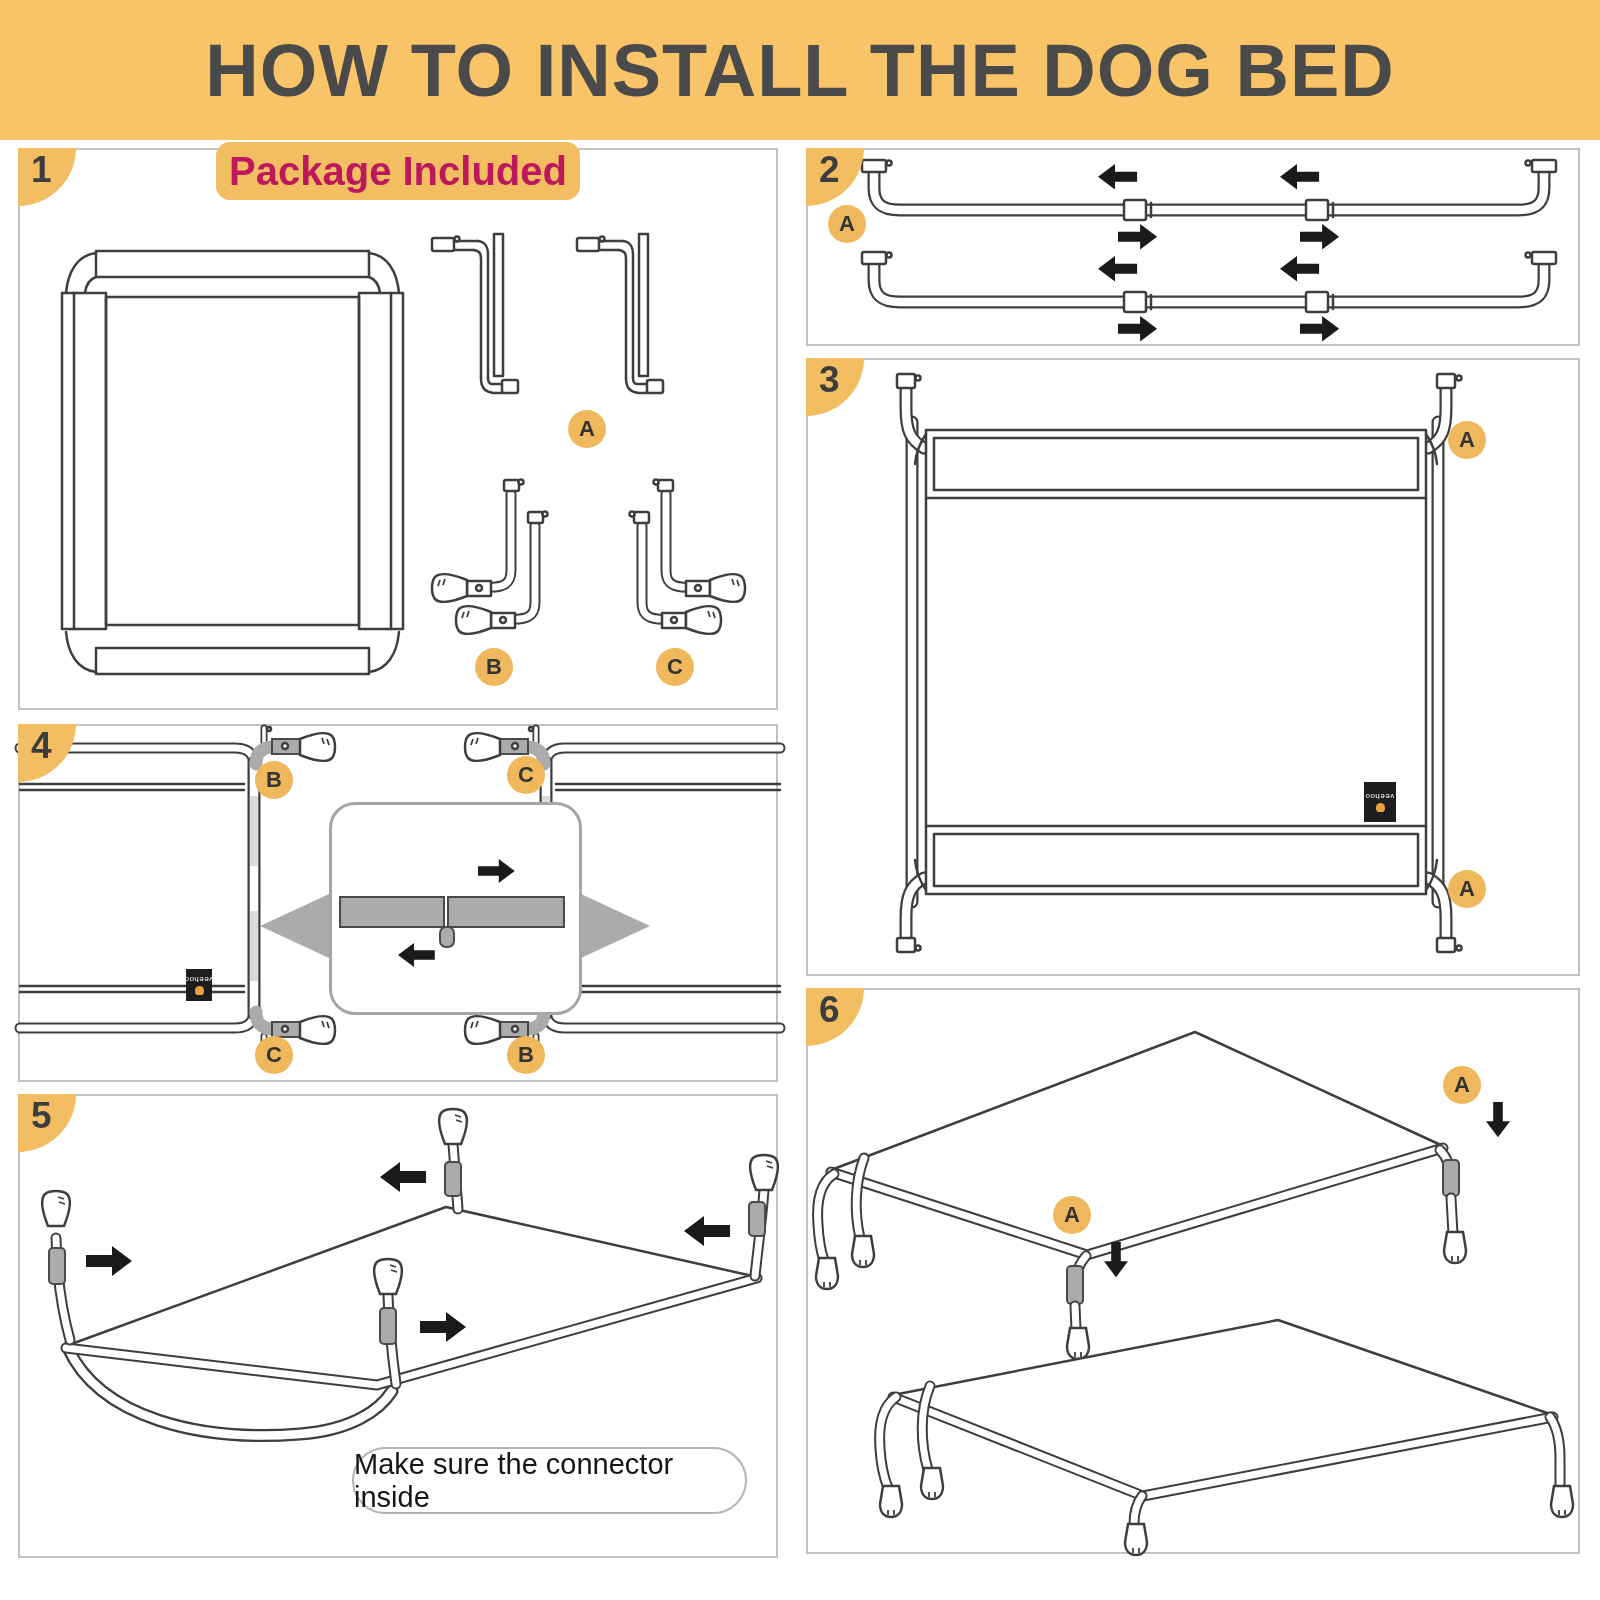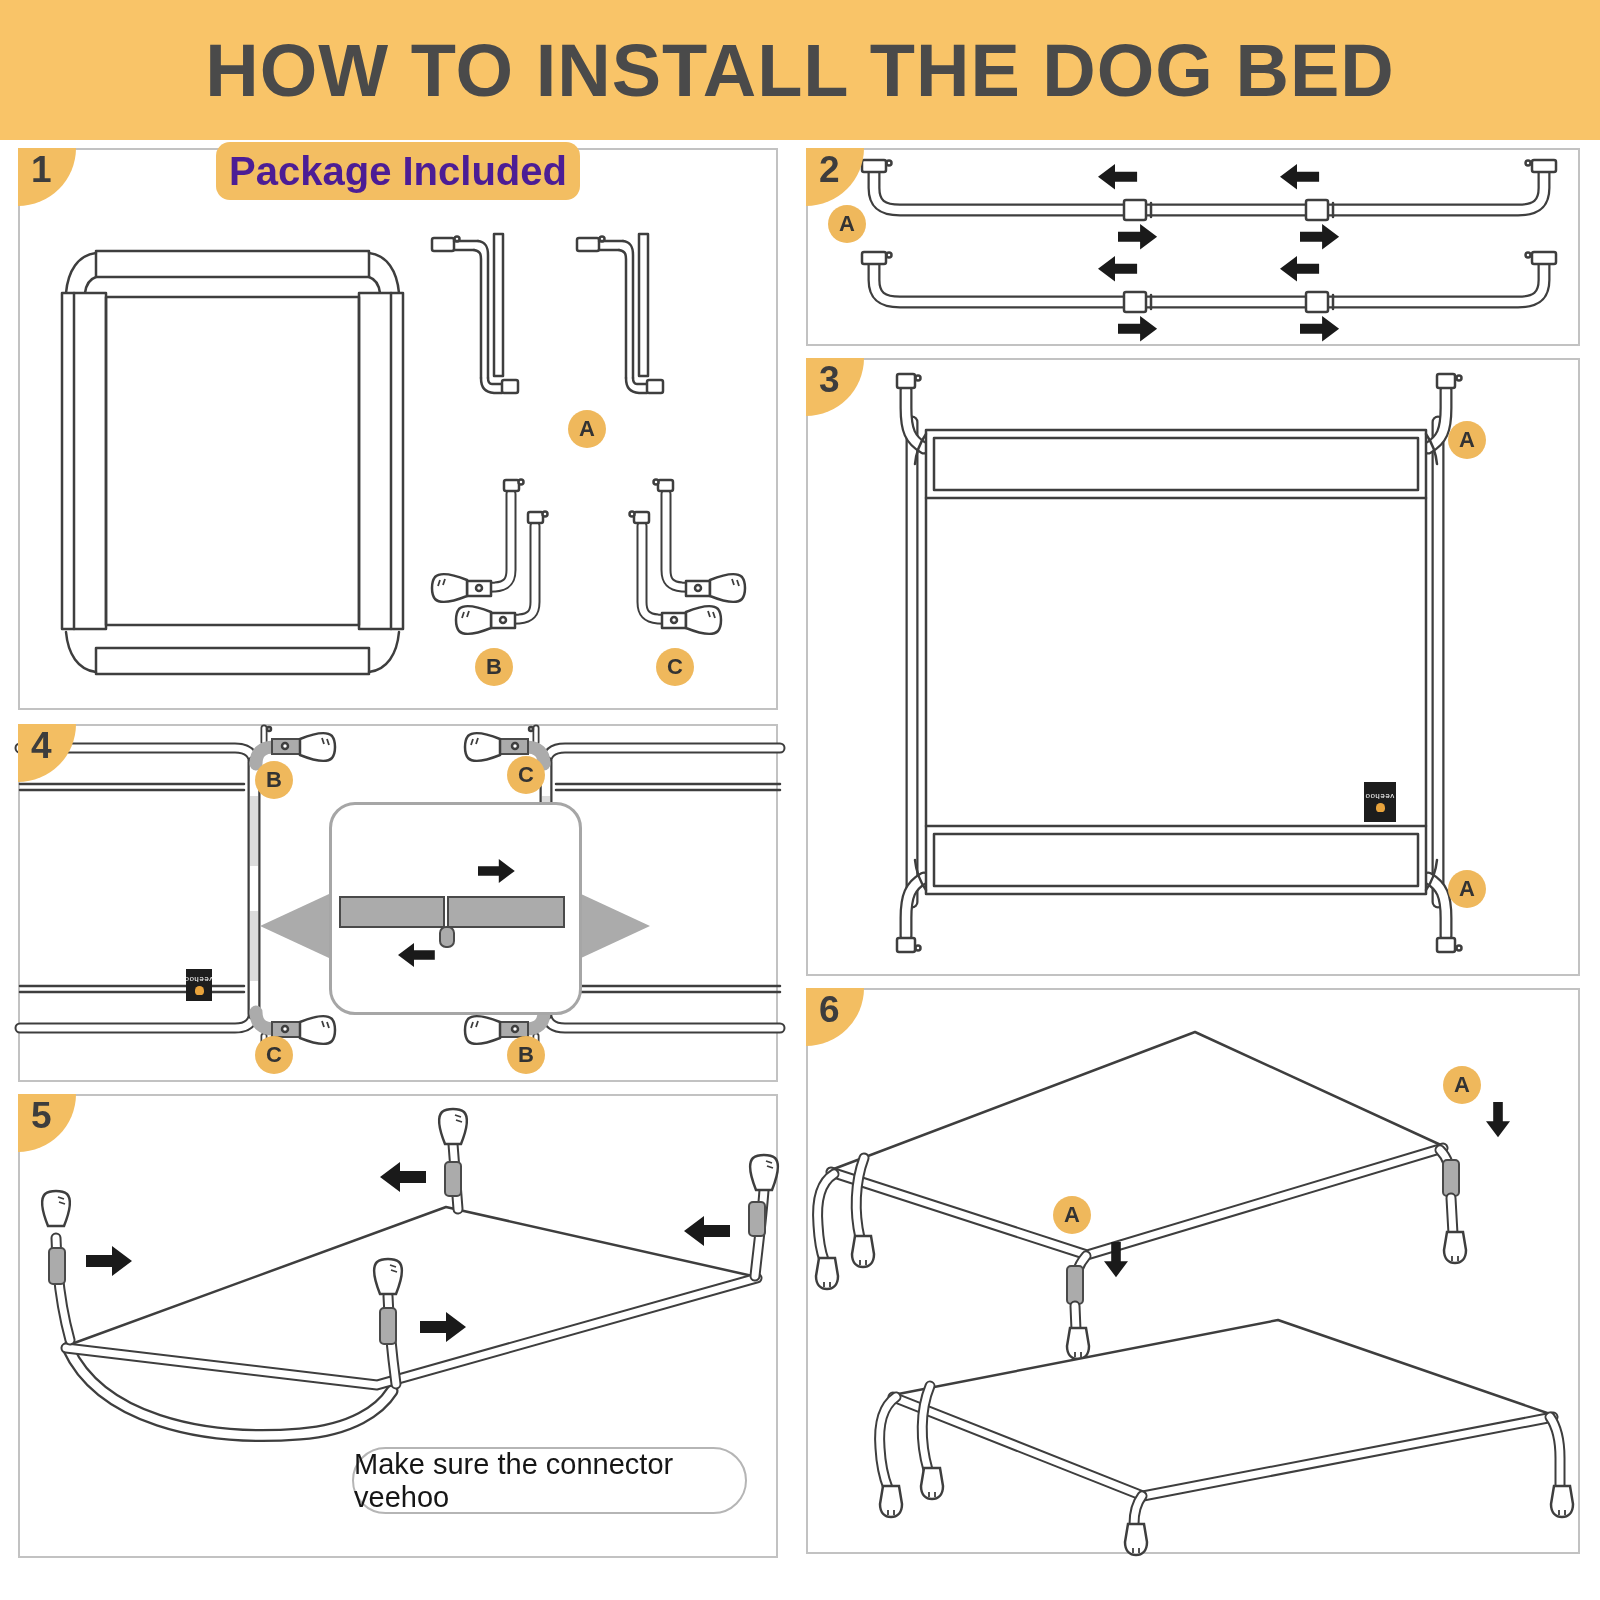--- a/index.html
+++ b/index.html
@@ -15,21 +15,21 @@
   .corner-badge { position:absolute; left:-2px; top:-2px; width:58px; height:58px;
                   background:#F3BE62; border-radius:0 0 100% 0; z-index:5; }
   .corner-badge span { position:absolute; left:13px; top:1px; font-size:37px; font-weight:bold; color:#3D3D3D; }
 
   .label-circle { position:absolute; width:38px; height:38px; border-radius:50%; background:#EFB85C;
                   color:#333; font-weight:bold; font-size:22px; display:flex; align-items:center;
                   justify-content:center; z-index:6; }
 
   .pill-title { position:absolute; background:#F3BE62; border-radius:14px; z-index:7;
                 display:flex; align-items:center; justify-content:center;
-                font-weight:bold; font-size:40px; color:#4c1d95; }
+                font-weight:bold; font-size:40px; color:#be185d; }
 
   .note-pill { position:absolute; background:#fff; border:2px solid #B5B5B5; border-radius:36px;
                display:flex; align-items:center; justify-content:center;
                font-size:29px; color:#161616; z-index:6; }
 
   .inset { position:absolute; background:#fff; border:3px solid #A6A6A6; border-radius:26px; z-index:4; }
   .inset svg { position:absolute; left:0; top:0; }
 
   svg.draw { position:absolute; overflow:visible; }
 
@@ -365,21 +365,21 @@
       <g>
         <path class="t11" d="M735,180 C738,152 742,122 744,94"></path>
         <path class="t11i" d="M735,180 C738,152 742,122 744,94"></path>
         <rect class="gray-part" x="729" y="106" width="16" height="34" rx="4"></rect>
         <use href="#trumpet" transform="translate(756,94) rotate(90)"></use>
       </g>
       <use href="#arrL" transform="translate(664,120)"></use>
     </svg>
 
     <div class="note-pill" style="left:332px; top:351px; width:395px; height:67px;">
-      <span>Make sure the connector veehoo</span>
+      <span>Make sure the connector inside</span>
     </div>
   </section>
 
   <section class="panel" style="left:806px; top:988px; width:774px; height:566px;">
     <div class="corner-badge">
       <span>6</span>
     </div>
 
     <svg class="draw" style="left:0; top:0;" width="774" height="566" viewBox="0 0 774 566">
 

